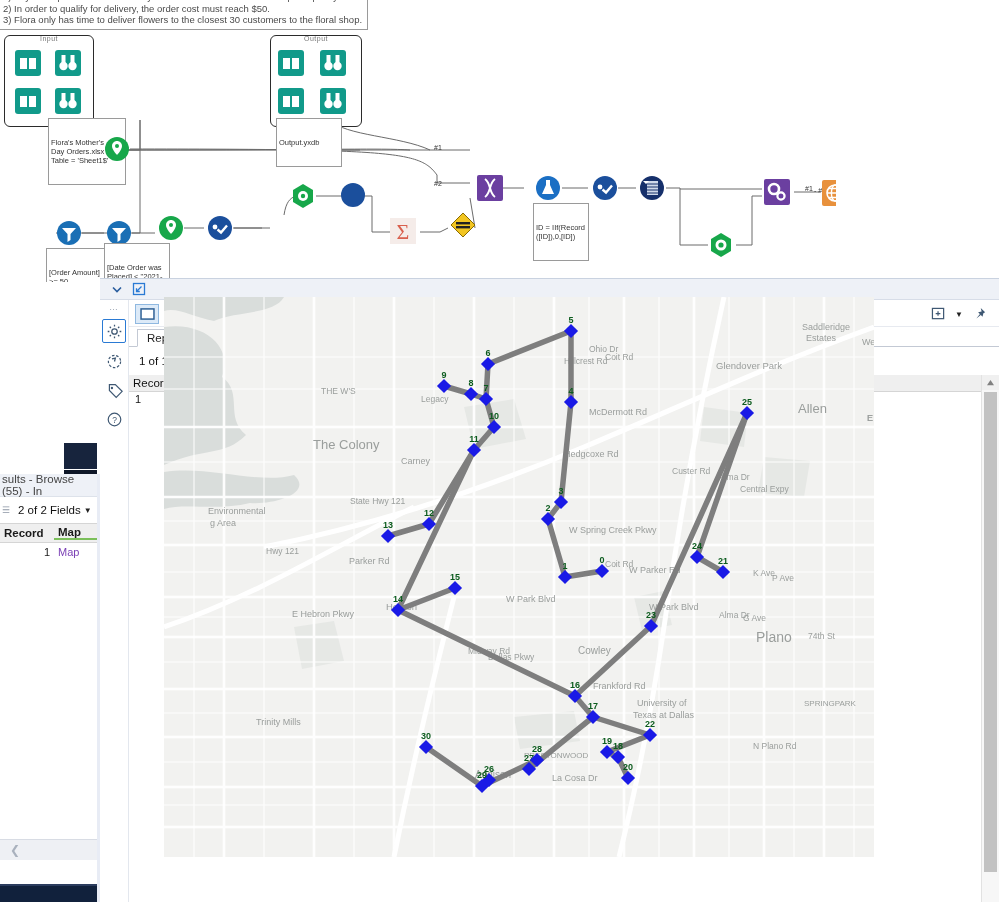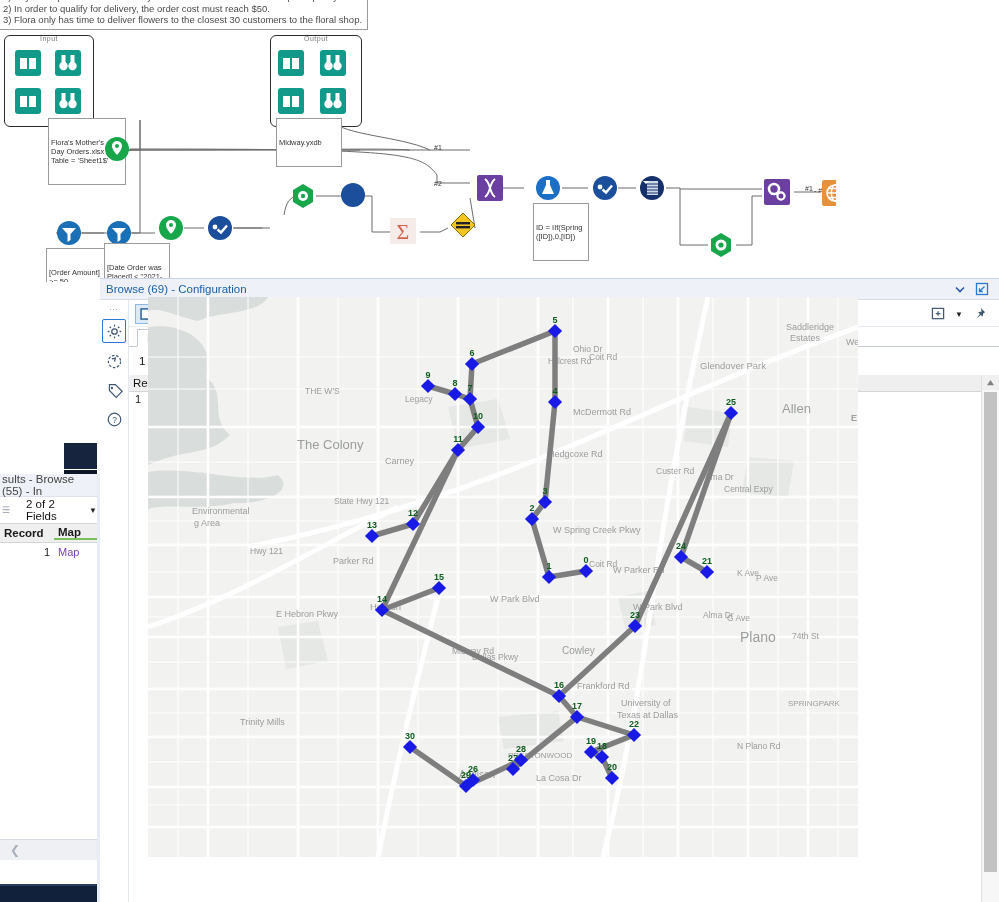--- a/index.html
+++ b/index.html
@@ -78,21 +78,21 @@
     display:flex;align-items:center;justify-content:center;font-size:12px;color:#111;background:#fff;
   }
   #grid-wrap{flex:1;display:flex;min-height:0;}
   #grid{flex:1;min-width:0;overflow:hidden;background:#fff;}
   .hdrrow{display:flex;height:16px;background:#efefef;border-bottom:1px solid #d5d5d5;align-items:center;}
   .hdr-rec{width:48px;padding-left:4px;font-size:11.5px;color:#111;}
   .hdr-map{flex:1;padding-left:4px;font-size:11.5px;color:#111;background:#efefef;}
   .cellrow{display:flex;}
   .cell-rec{width:48px;padding-left:6px;font-size:11px;color:#111;}
   #map{
-    position:absolute;left:48px;top:18px;width:710px;height:560px;
+    position:absolute;left:64px;top:18px;width:710px;height:560px;
     background:#f2f2f0;overflow:hidden;
   }
   #map svg{display:block;}
   #vscroll{width:17px;background:#f7f7f7;border-left:1px solid #e2e2e2;position:relative;}
   .sc-arrow{height:15px;display:flex;align-items:center;justify-content:center;background:#f0f0f0;}
   #vthumb{position:absolute;left:2px;top:17px;width:13px;height:480px;background:#c2c2c2;}
 </style>
 </head>
 <body>
 
@@ -214,21 +214,21 @@
         <circle cx="8.5" cy="16" r="4.2" fill="#fff"></circle>
         <circle cx="17.5" cy="16" r="4.2" fill="#fff"></circle>
         <rect x="6.5" y="5" width="4" height="8" fill="#fff"></rect>
         <rect x="15.5" y="5" width="4" height="8" fill="#fff"></rect>
       </svg>
   </div>
 
   <div class="tlabel" style="left:48px;top:118px;width:72px;">Flora's Mother's
 Day Orders.xlsx
 Table = 'Sheet1$'</div>
-  <div class="tlabel" style="left:276px;top:118px;width:60px;">Midway.yxdb</div>
+  <div class="tlabel" style="left:276px;top:118px;width:60px;">Output.yxdb</div>
 
   <div class="tool" style="left:104px;top:136px;">
     <svg width="26" height="26" viewBox="0 0 26 26">
         <circle cx="13" cy="13" r="12" fill="#17a74a"></circle>
         <path d="M13 5c-2.8 0-5 2.2-5 5 0 3.7 5 9 5 9s5-5.3 5-9c0-2.8-2.2-5-5-5z" fill="#fff"></path>
         <circle cx="13" cy="10" r="2" fill="#17a74a"></circle>
       </svg>
   </div>
 
   <div class="tool" style="left:56px;top:220px;">
@@ -300,21 +300,21 @@
         <path d="M8 4c6 4 4 14 10 18M18 4C12 8 14 18 8 22" stroke="#fff" stroke-width="2" fill="none"></path>
       </svg>
   </div>
 
   <div class="tool" style="left:535px;top:175px;">
     <svg width="26" height="26" viewBox="0 0 26 26">
         <circle cx="13" cy="13" r="12" fill="#1b6fc4"></circle>
         <path d="M11 5h4v5l4 9H7l4-9z" fill="#fff"></path>
       </svg>
   </div>
-  <div class="tlabel" style="left:533px;top:203px;width:50px;">ID = IIf(Spring
+  <div class="tlabel" style="left:533px;top:203px;width:50px;">ID = IIf(Record
 ([ID]),0,[ID])</div>
 
   <div class="tool" style="left:592px;top:175px;">
     <svg width="26" height="26" viewBox="0 0 26 26">
         <circle cx="13" cy="13" r="12" fill="#1b4f9c"></circle>
         <circle cx="8" cy="12" r="2.4" fill="#fff"></circle>
         <path d="M10.5 14.5l3.5 3 6-7" stroke="#fff" stroke-width="2.4" fill="none"></path>
       </svg>
   </div>
 
@@ -368,41 +368,40 @@
 
 <div style="position:absolute;left:64px;top:443px;width:33px;height:26px;background:#17243d;"></div>
 <div style="position:absolute;left:64px;top:470px;width:33px;height:12px;background:#0e1728;"></div>
 
 <div id="resfrag" style="position:absolute;left:0;top:474px;width:97px;height:412px;background:#fff;border-right:1px solid #9aa4b5;">
   <div style="height:22px;background:#eef1f7;display:flex;align-items:center;padding-left:2px;border-bottom:1px solid #dde2ea;">
     <span class="frag-title">sults - Browse (55) - In</span>
   </div>
   <div style="display:flex;align-items:center;height:26px;padding-left:2px;">
     <span style="font-size:9px;color:#8d96a5;line-height:7px;width:8px;">☰</span>
-    <span style="font-size:11.5px;color:#111;margin-left:16px;">2 of 2 Fields</span>
+    <span style="font-size:11.5px;color:#111;margin-left:8px;">2 of 2 Fields</span>
     <span class="caret">▼</span>
   </div>
   <div style="display:flex;height:18px;background:#efefef;border-top:1px solid #d5d5d5;border-bottom:1px solid #d5d5d5;align-items:center;">
     <span style="width:50px;padding-left:4px;font-weight:bold;font-size:11.5px;">Record</span>
     <span style="flex:1;padding-left:4px;font-weight:bold;font-size:11.5px;border-bottom:2px solid #7bbf5a;">Map</span>
   </div>
   <div style="display:flex;height:17px;align-items:center;">
     <span style="width:50px;text-align:right;padding-right:4px;font-size:11px;">1</span>
     <span style="flex:1;padding-left:4px;font-size:11px;color:#7a3fb5;">Map</span>
   </div>
   <div style="position:absolute;left:0;bottom:26px;width:97px;height:20px;background:#eef0f4;border-top:1px solid #d8dce4;display:flex;align-items:center;padding-left:10px;">
     <span style="color:#a9b1bd;font-size:12px;">❮</span>
   </div>
 </div>
 <div style="position:absolute;left:0;top:884px;width:97px;height:18px;background:#11213c;border-top:2px solid #2b3c5e;"></div>
 <div style="position:absolute;left:97px;top:474px;width:3px;height:428px;background:#e8ecf5;"></div>
 
 <div id="browse">
   <div id="browse-titlebar">
-    <span id="browse-title">Browse (69) - Configuration</span>
     <span class="tb-btn">
       <svg width="12" height="12" viewBox="0 0 12 12">
           <path d="M2 4.5l4 4 4-4" stroke="#2a5d9e" stroke-width="1.6" fill="none"></path>
         </svg>
     </span>
     <span class="tb-btn">
       <svg width="14" height="14" viewBox="0 0 14 14">
           <rect x="1.5" y="1.5" width="11" height="11" fill="none" stroke="#2a7ad4" stroke-width="1.3"></rect>
           <path d="M9.5 4.5L4.5 9.5M4.5 6.2v3.3h3.3" stroke="#2a7ad4" stroke-width="1.3" fill="none"></path>
         </svg>

